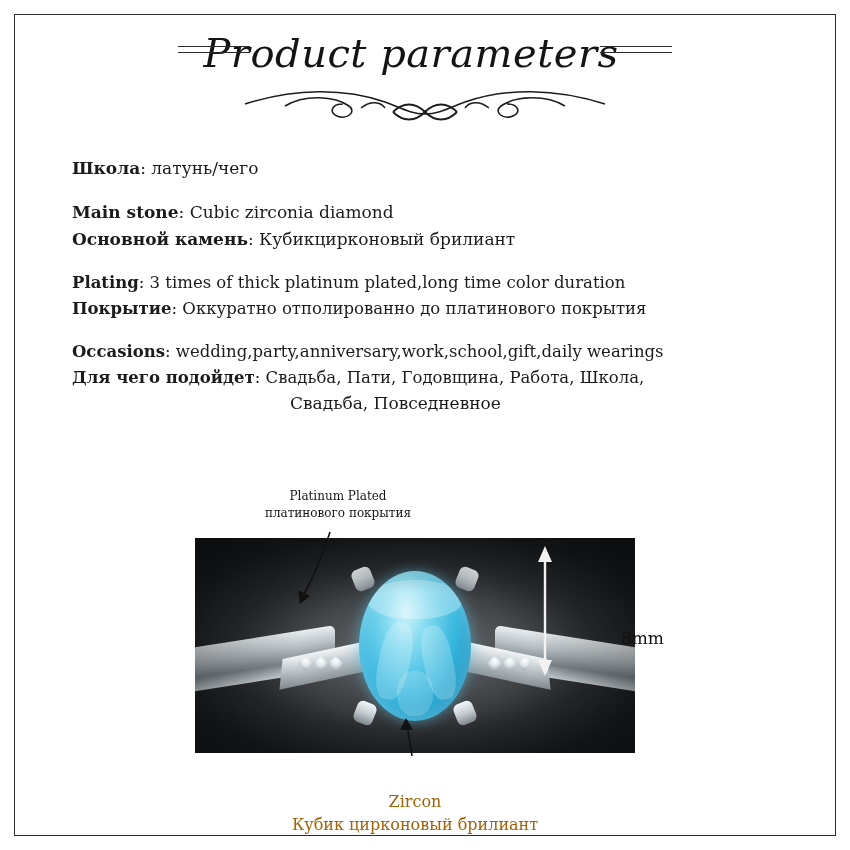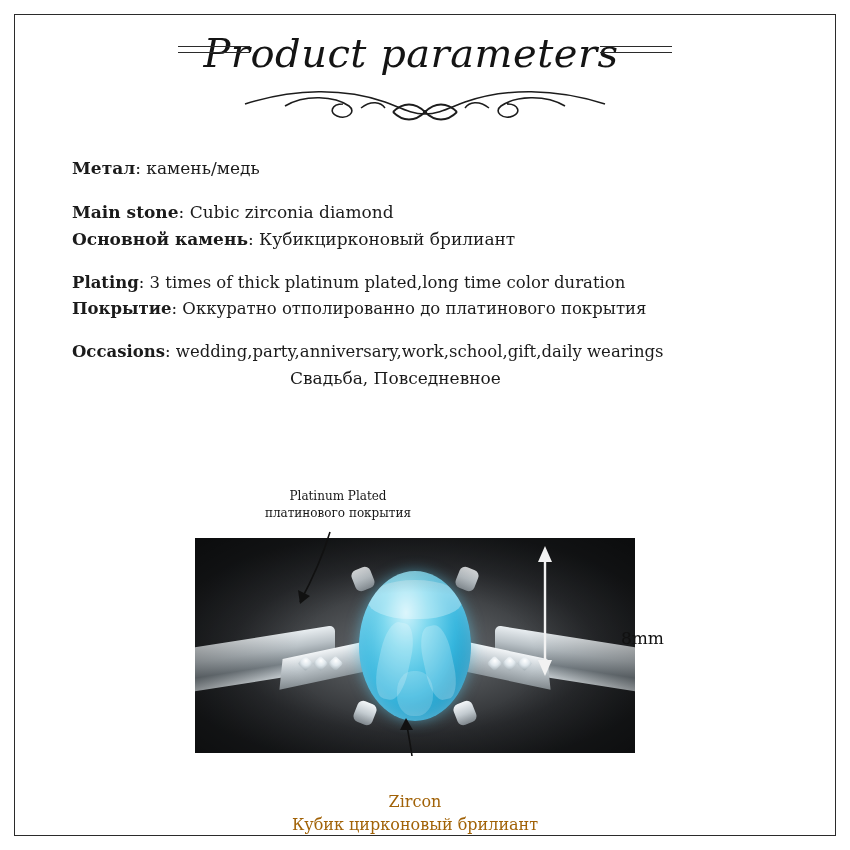--- a/index.html
+++ b/index.html
@@ -276,21 +276,21 @@
       <circle cx="200" cy="28" r="2" fill="#1c1c1c"></circle>
       <path d="M136 24 C146 16, 156 18, 160 24" stroke="#1c1c1c" stroke-width="1.4" fill="none"></path>
       <path d="M264 24 C254 16, 244 18, 240 24" stroke="#1c1c1c" stroke-width="1.4" fill="none"></path>
     </svg>
   </div>
 
   <div class="specs">
 
     <div class="spec-group">
       <div class="spec-line ru">
-        <span class="lbl">Метал</span><span>: камень/медь</span>
+        <span class="lbl">Школа</span><span>: латунь/чего</span>
       </div>
     </div>
 
     <div class="spec-group">
       <div class="spec-line">
         <span class="lbl">Main stone</span><span>: Cubic zirconia diamond</span>
       </div>
       <div class="spec-line ru">
         <span class="lbl">Основной камень</span><span>: Кубикцирконовый брилиант</span>
       </div>
@@ -301,20 +301,23 @@
         <span class="lbl">Plating</span><span>:  3 times of thick platinum plated,long time color duration</span>
       </div>
       <div class="spec-line ru small">
         <span class="lbl">Покрытие</span><span>: Оккуратно отполированно до платинового покрытия</span>
       </div>
     </div>
 
     <div class="spec-group">
       <div class="spec-line small">
         <span class="lbl">Occasions</span><span>: wedding,party,anniversary,work,school,gift,daily wearings</span>
+      </div>
+      <div class="spec-line ru small">
+        <span class="lbl">Для чего подойдет</span><span>:  Свадьба, Пати, Годовщина, Работа, Школа,</span>
       </div>
       <div class="indent-line">Свадьба, Повседневное</div>
     </div>
 
   </div>
 
   <div class="figure">
 
     <div class="callout-top">
       <div>Platinum Plated</div>

